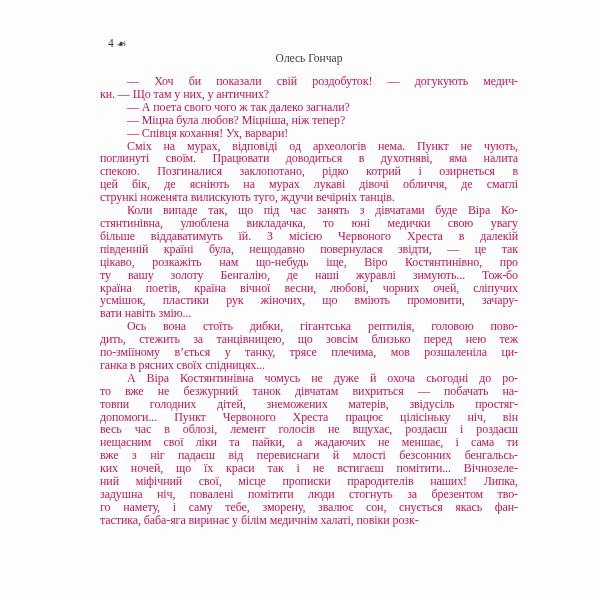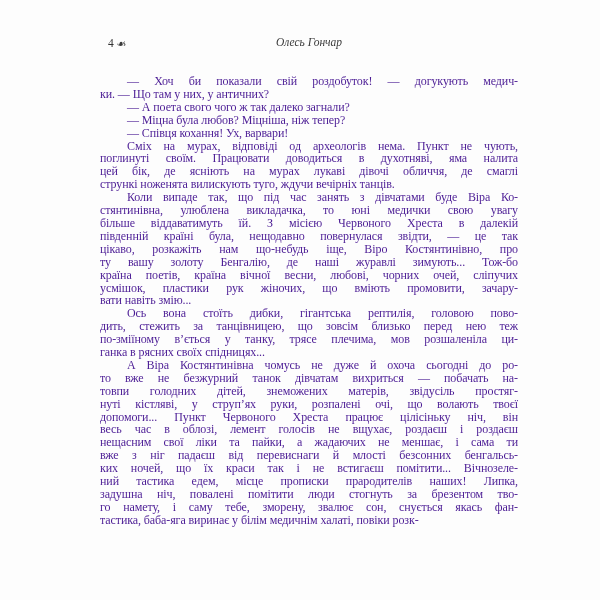--- a/index.html
+++ b/index.html
@@ -32,32 +32,31 @@
   }
   .fleuron {
     font-size: 12px;
     display: inline-block;
     transform: scaleX(-1) translateY(1px);
     margin-left: 2px;
     color: #3a3a3a;
   }
   .running-title {
     position: absolute;
-    left: 50%; top: 0;
+    left: 50%; top: 16px;
     transform: translateX(-50%);
-    font-style: italic;
     white-space: nowrap;
     color: #3b3b3b;
   }
   .page-text {
     margin-top: 23px;
     font-size: 12px;
     line-height: 12.9px;
     letter-spacing: -0.1px;
-    color: #4c1d95;
+    color: #be185d;
   }
   .line {
     text-align: justify;
     text-align-last: justify;
   }
   .line.last {
     text-align-last: left;
   }
   .line.first {
     text-indent: 27px;
@@ -77,44 +76,44 @@
     </div>
 
     <div class="page-text">
         <div class="line first">— Хоч би показали свій роздобуток! — догукують медич-</div>
         <div class="line last">ки. — Що там у них, у античних?</div>
         <div class="line first last">— А поета свого чого ж так далеко загнали?</div>
         <div class="line first last">— Міцна була любов? Міцніша, ніж тепер?</div>
         <div class="line first last">— Співця кохання! Ух, варвари!</div>
         <div class="line first">Сміх на мурах, відповіді од археологів нема. Пункт не чують,</div>
         <div class="line">поглинуті своїм. Працювати доводиться в духотняві, яма налита</div>
+        <div class="line">спекою. Позгиналися заклопотано, рідко котрий і озирнеться в</div>
         <div class="line">цей бік, де ясніють на мурах лукаві дівочі обличчя, де смаглі</div>
         <div class="line last">стрункі ноженята вилискують туго, ждучи вечірніх танців.</div>
         <div class="line first">Коли випаде так, що під час занять з дівчатами буде Віра Ко-</div>
         <div class="line">стянтинівна, улюблена викладачка, то юні медички свою увагу</div>
         <div class="line">більше віддаватимуть їй. З місією Червоного Хреста в далекій</div>
         <div class="line">південній країні була, нещодавно повернулася звідти, — це так</div>
         <div class="line">цікаво, розкажіть нам що-небудь іще, Віро Костянтинівно, про</div>
         <div class="line">ту вашу золоту Бенгалію, де наші журавлі зимують... Тож-бо</div>
         <div class="line">країна поетів, країна вічної весни, любові, чорних очей, сліпучих</div>
         <div class="line">усмішок, пластики рук жіночих, що вміють промовити, зачару-</div>
         <div class="line last">вати навіть змію...</div>
         <div class="line first">Ось вона стоїть дибки, гігантська рептилія, головою пово-</div>
         <div class="line">дить, стежить за танцівницею, що зовсім близько перед нею теж</div>
         <div class="line">по-зміїному в’ється у танку, трясе плечима, мов розшаленіла ци-</div>
         <div class="line last">ганка в рясних своїх спідницях...</div>
         <div class="line first">А Віра Костянтинівна чомусь не дуже й охоча сьогодні до ро-</div>
         <div class="line">то вже не безжурний танок дівчатам вихриться — побачать на-</div>
         <div class="line">товпи голодних дітей, знеможених матерів, звідусіль простяг-</div>
-        <div class="line">нуті кістляві, у струп’ях руки, розпалені очі, що волають твоєї</div>
         <div class="line">допомоги... Пункт Червоного Хреста працює цілісіньку ніч, він</div>
         <div class="line">весь час в облозі, лемент голосів не вщухає, роздаєш і роздаєш</div>
         <div class="line">нещасним свої ліки та пайки, а жадаючих не меншає, і сама ти</div>
         <div class="line">вже з ніг падаєш від перевиснаги й млості безсонних бенгальсь-</div>
         <div class="line">ких ночей, що їх краси так і не встигаєш помітити... Вічнозеле-</div>
-        <div class="line">ний тастика едем, місце прописки прародителів наших! Липка,</div>
+        <div class="line">ний міфічний свої, місце прописки прародителів наших! Липка,</div>
         <div class="line">задушна ніч, повалені помітити люди стогнуть за брезентом тво-</div>
         <div class="line">го намету, і саму тебе, зморену, звалює сон, снується якась фан-</div>
         <div class="line last">тастика, баба-яга виринає у білім медичнім халаті, повіки розк-</div>
       </div>
 
   </div>
 </div>
 
 </body></html>

